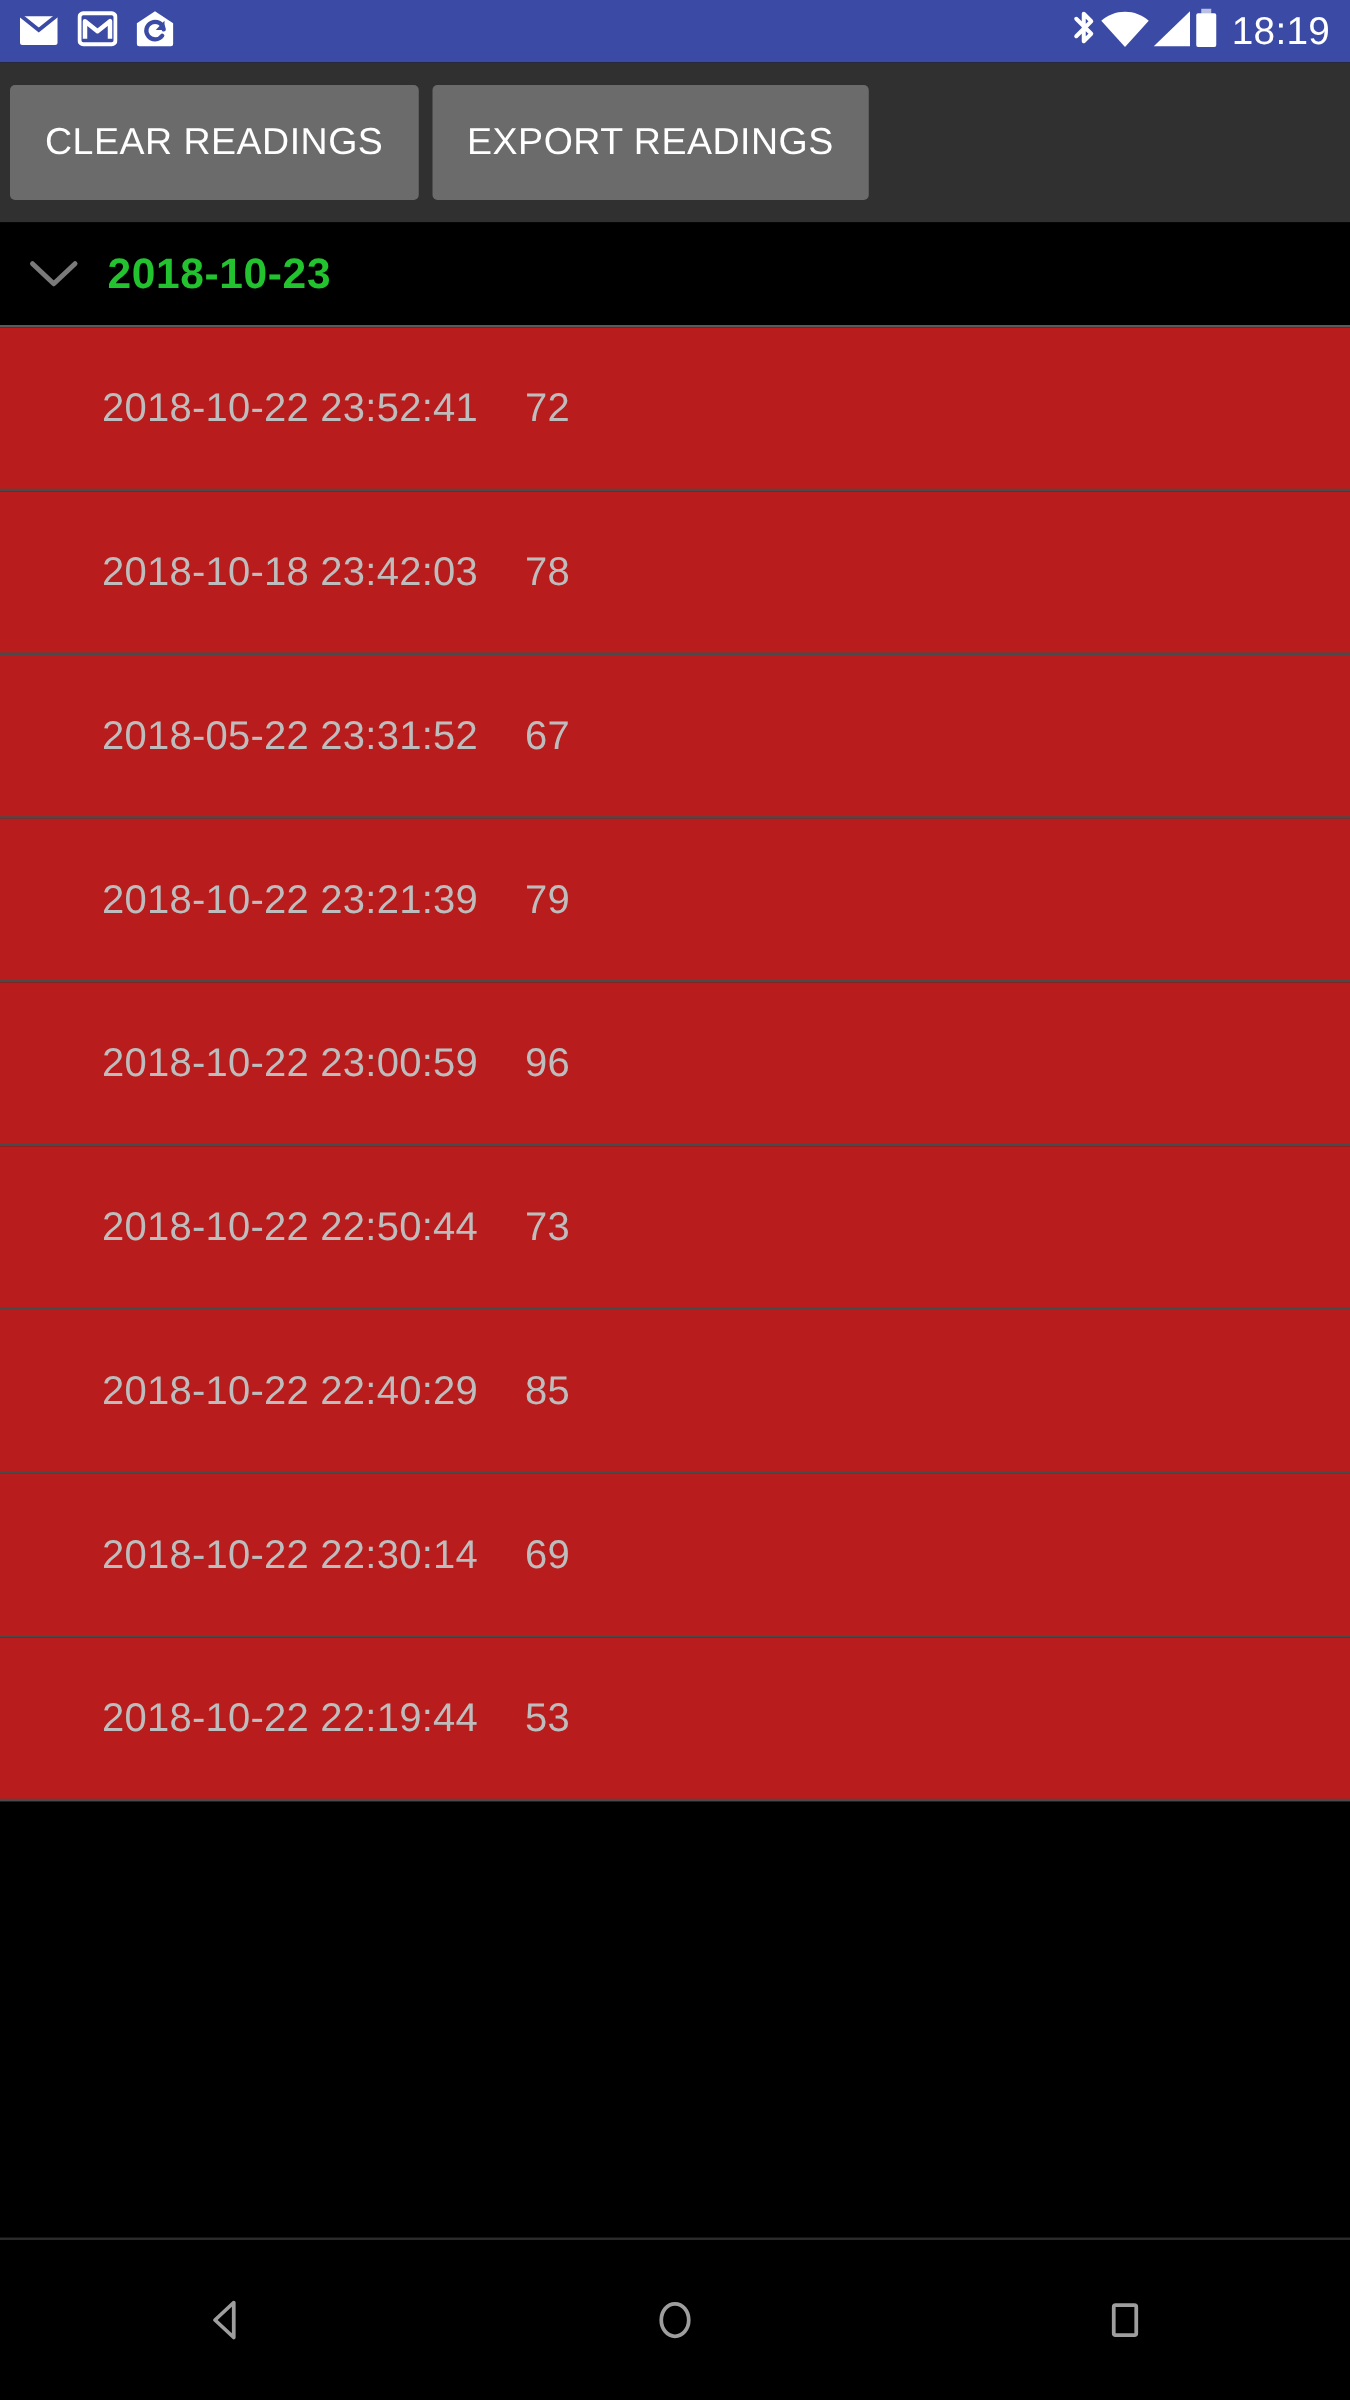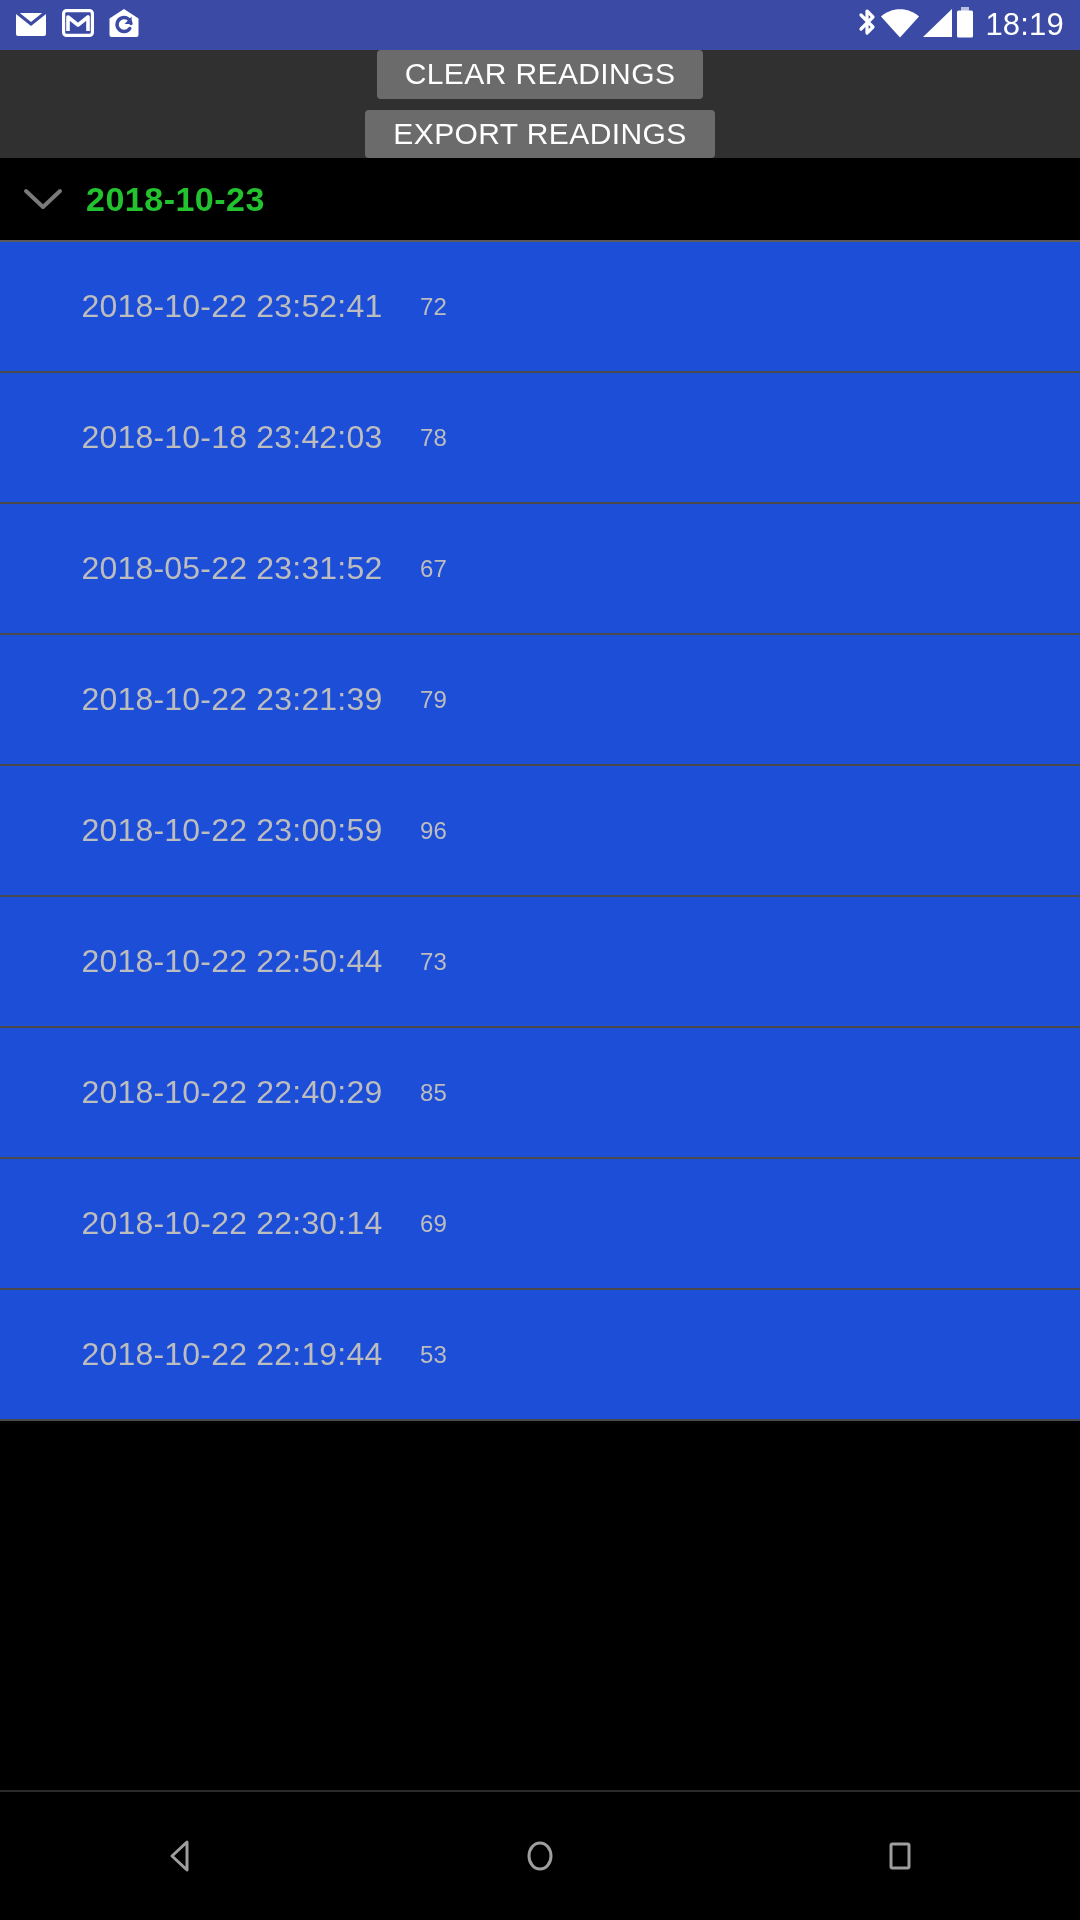--- a/index.html
+++ b/index.html
@@ -23,23 +23,23 @@
   .sb-icon { display:block; }
   .sb-clock {
     color:#fff; font-size:31px; font-weight:400;
     letter-spacing:0.2px; margin-left:9px;
     font-family:"Liberation Sans", sans-serif;
   }
 
   
   .toolbar {
     background:#303030;
-    height:108px;
-    display:flex; align-items:center;
-    padding:0 8px; gap:11px;flex-direction:column;
+    height:128px;
+    display:flex; align-items:center;
+    padding:0 8px; gap:11px;
   }
   .tb-btn {
     background:#6b6b6b;
     border:none; border-radius:4px;
     color:#ffffff;
     font-size:30px;
     font-family:"Liberation Sans", sans-serif;
     letter-spacing:0.4px;
     height:92px;
     padding:0 28px;
@@ -64,36 +64,36 @@
     flex:0 0 86px;
   }
   .group-label {
     color:#22c32e;
     font-size:34px;
     font-weight:bold;
     letter-spacing:0.5px;
   }
 
   .reading-row {
-    background:#1d4ed8;
+    background:#b91c1c;
     height:131px;
     display:flex; align-items:center;
     border-bottom:2px solid #4a4a4a;
     cursor:pointer;
   }
   .r-time {
     color:#bdbdbd;
     font-size:32px;
     padding-left:44px;
     width:420px;
     letter-spacing:0.2px;
   }
   .r-val {
     color:#bdbdbd;
-    font-size:24px;
+    font-size:32px;
     letter-spacing:0.2px;
   }
 
   
   .navbar {
     position:absolute; left:0; bottom:0;
     width:1080px; height:130px;
     background:#000;
     display:flex; align-items:center; justify-content:space-around;
     border-top:2px solid #2a2a2a;

